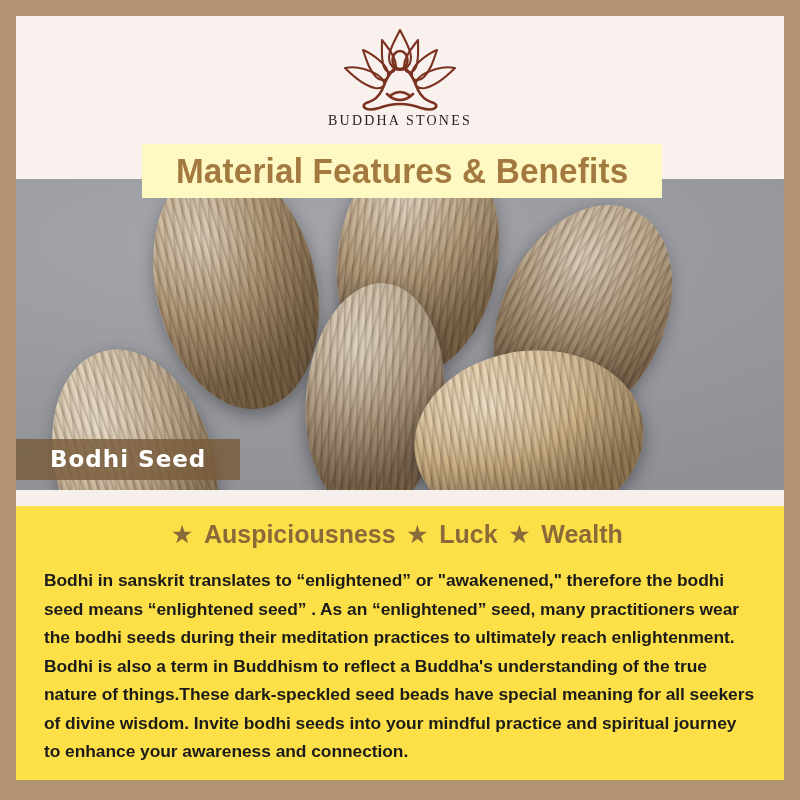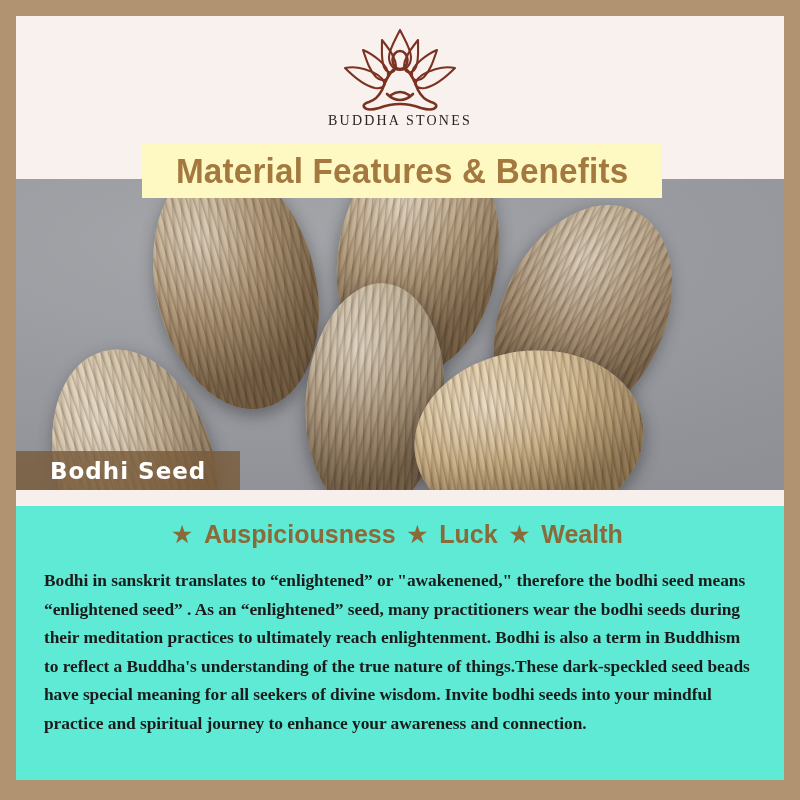--- a/index.html
+++ b/index.html
@@ -135,36 +135,36 @@
     transform:rotate(-16deg);}
   .seed-e{left:290px;top:104px;width:138px;height:232px;
     background:linear-gradient(160deg,#cdbfa6 0%,#a99479 50%,#7b6446 100%);
     transform:rotate(5deg);}
   .seed-f{left:398px;top:172px;width:230px;height:176px;
     background:linear-gradient(170deg,#e3cda6 0%,#c9ad80 48%,#9a8055 100%);
     transform:rotate(-8deg);}
 
   
   .seed-label{
-    position:absolute;left:-4px;top:272px;
+    position:absolute;left:-4px;top:260px;
     padding:7px 34px 8px 38px;
     background:rgba(120,92,58,.82);
     z-index:5;
   }
   .seed-label-text{
     color:#fff;font-weight:bold;font-size:23px;
     letter-spacing:1px;
     font-family:"DejaVu Sans","Liberation Sans",sans-serif;
     white-space:nowrap;
   }
 
   
   .content{
     position:absolute;left:0;top:474px;right:0;bottom:0;
-    background:#5eead4;
+    background:#fde047;
     padding:14px 22px 12px 22px;
     box-sizing:border-box;
   }
   .content-top-tint{
     position:absolute;left:0;top:0;width:100%;height:16px;
     background:#f7efec;
   }
   .benefits{
     position:relative;
     text-align:center;
@@ -172,21 +172,21 @@
     font-weight:bold;
     font-size:25px;
     color:#8a6a39;
     margin:16px 0 10px 0;
     white-space:nowrap;
   }
   .benefits .star{font-size:22px;vertical-align:1px;}
   .benefits .word{margin:0 5px;}
   .body-text{
     position:relative;
-    font-family:Liberation Serif, serif;
+    font-family:Liberation Sans, sans-serif;
     font-weight:bold;
     font-size:17.4px;
     line-height:28.5px;
     color:#1b1b1b;
     text-align:left;
     padding:0 6px;
     letter-spacing:-.05px;
   }
 </style>
 </head>

